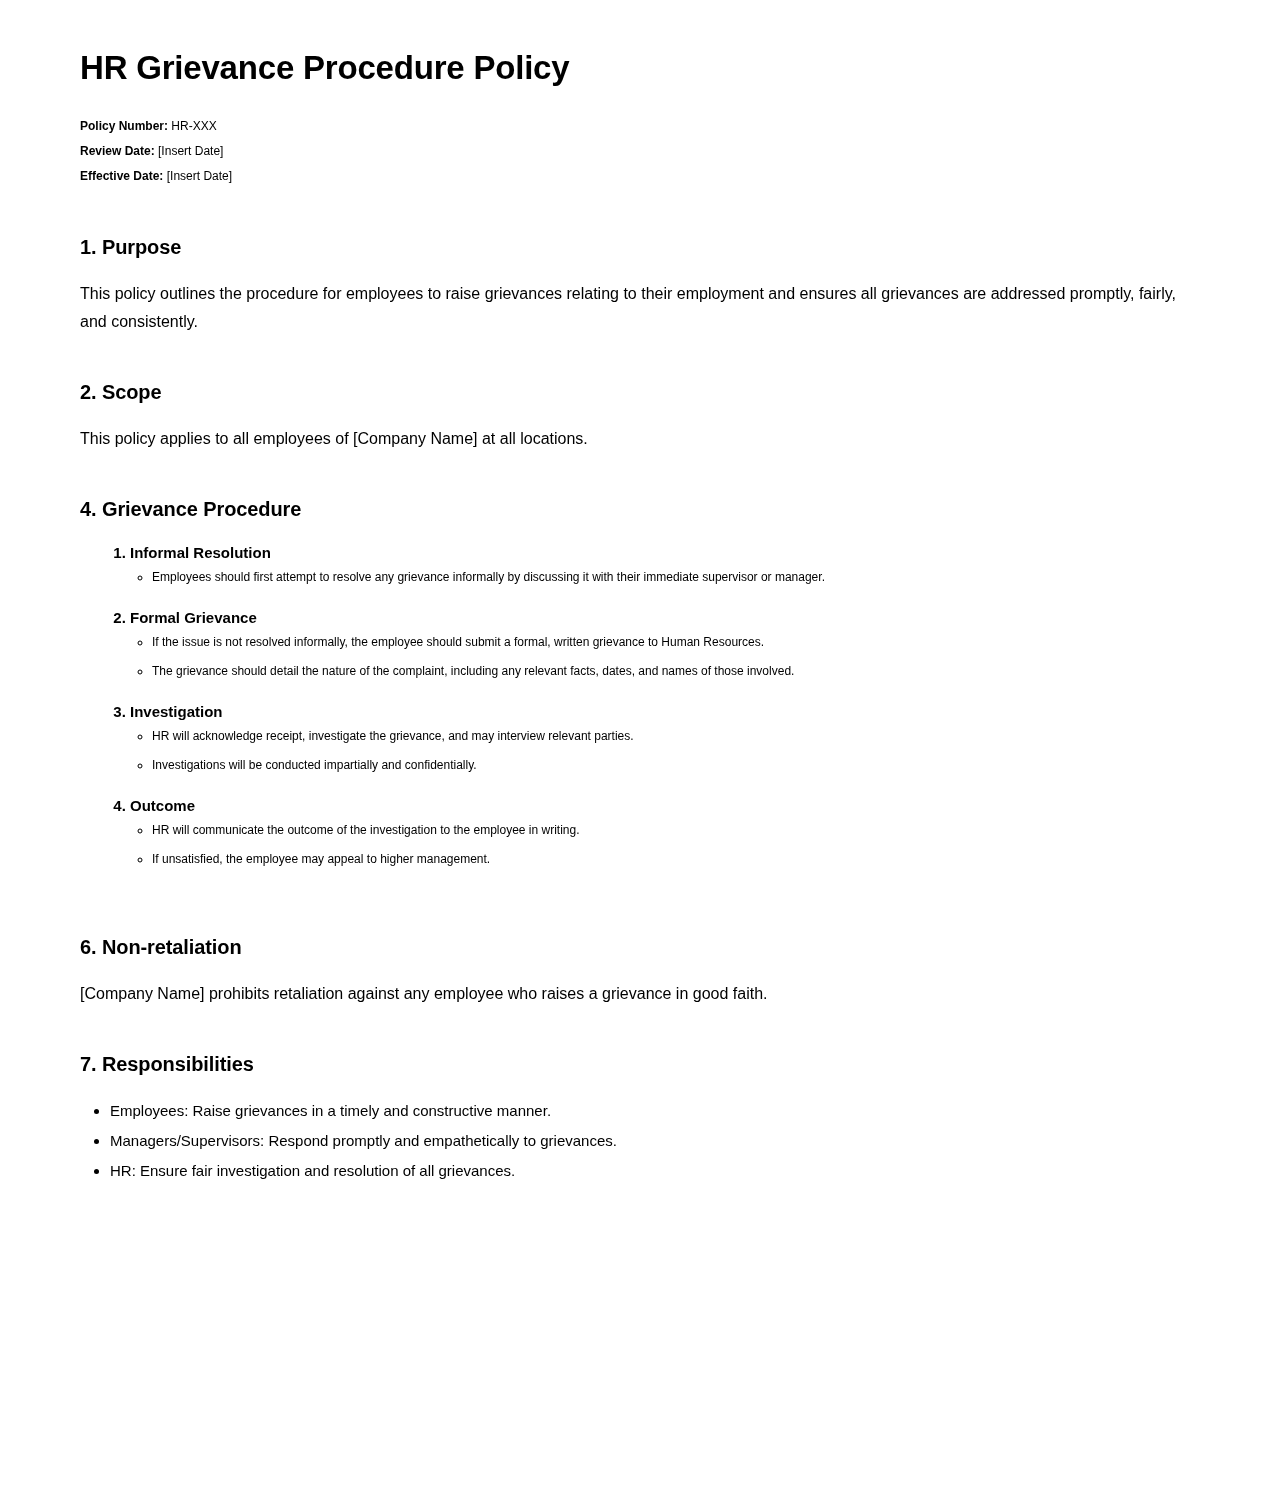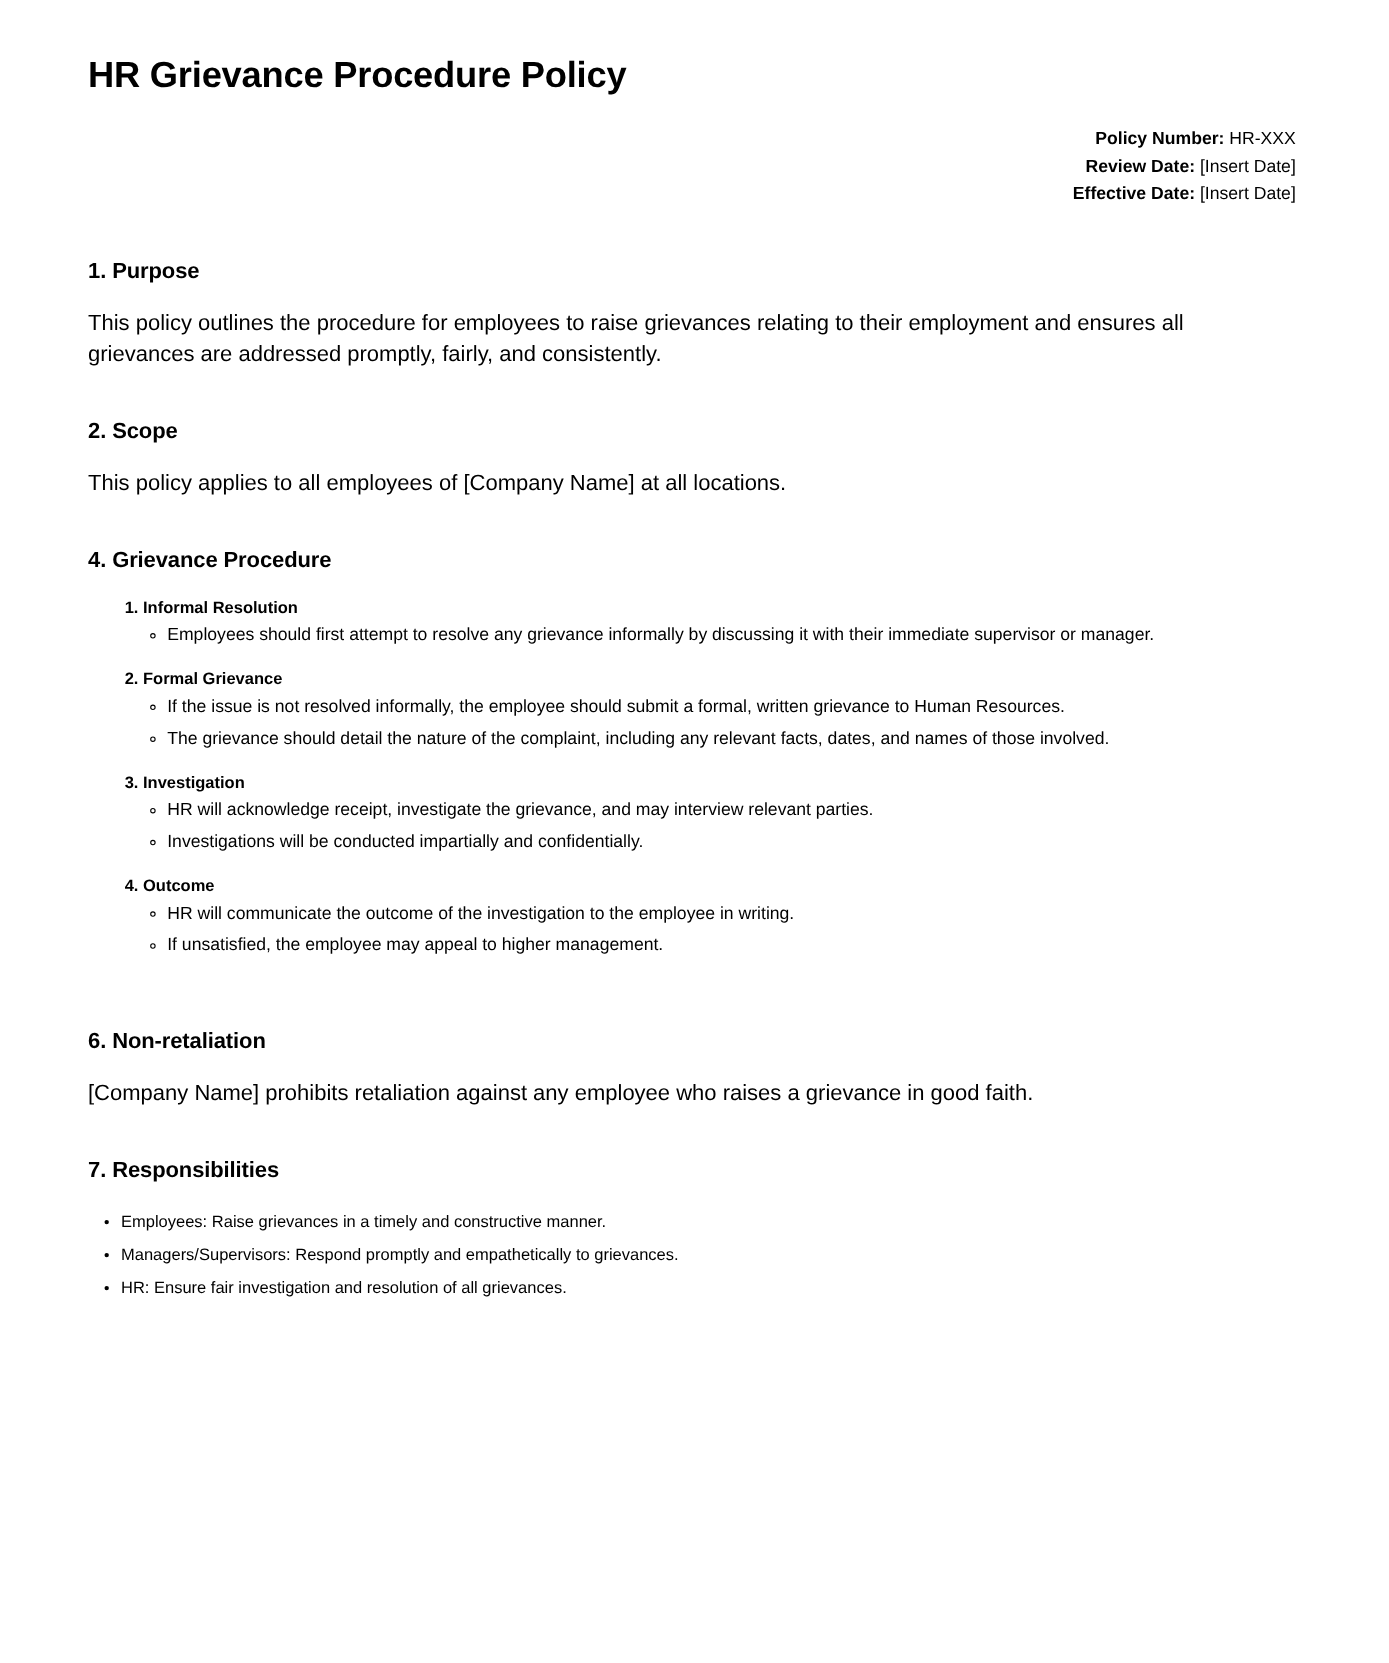--- a/index.html
+++ b/index.html
@@ -23,40 +23,39 @@
     font-size: 33px;
     font-weight: bold;
     line-height: 1.2;
     margin: 0 0 26px 0;
     letter-spacing: -0.2px;
   }
   .meta-block {
     margin: 0 0 46px 0;
   }
   .meta-line {
-    font-size: 16px;
+    font-size: 12px;
     line-height: 25px;
     margin: 0;
-    text-align: right;
   }
   .meta-line .meta-label {
     font-weight: bold;
   }
   .meta-line .meta-value {
     font-weight: normal;
   }
   h2.section-heading {
     font-size: 20px;
     font-weight: bold;
     line-height: 1.25;
     margin: 44px 0 20px 0;
     letter-spacing: -0.1px;
   }
   p.body-text {
-    font-size: 20px;
+    font-size: 16px;
     line-height: 28px;
     margin: 0 0 6px 0;
     max-width: 1100px;
   }
   ol.procedure-list {
     margin: 0;
     padding: 0 0 0 50px;
     list-style-type: decimal;
   }
   ol.procedure-list > li {
@@ -68,21 +67,21 @@
   }
   ol.procedure-list > li > .step-label {
     font-weight: bold;
   }
   ul.sub-list {
     margin: 0 0 16px 0;
     padding: 0 0 0 22px;
     list-style-type: circle;
   }
   ul.sub-list > li {
-    font-size: 16px;
+    font-size: 12px;
     font-weight: normal;
     line-height: 27px;
     margin: 0 0 2px 0;
   }
   ul.resp-list {
     margin: 0;
     padding: 0 0 0 30px;
     list-style-type: disc;
   }
   ul.resp-list > li {

